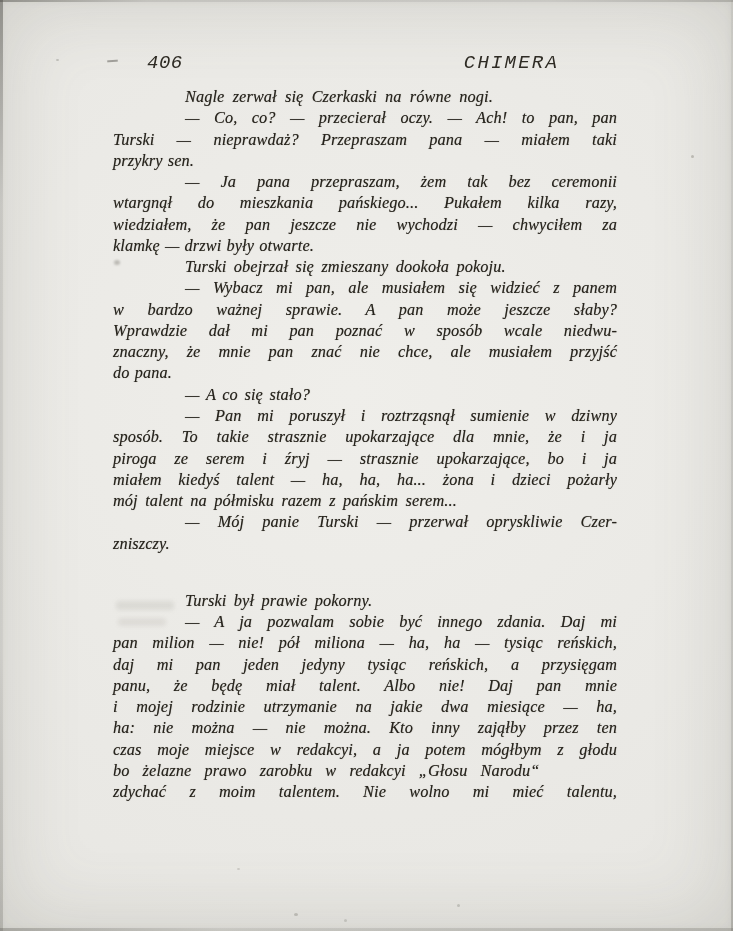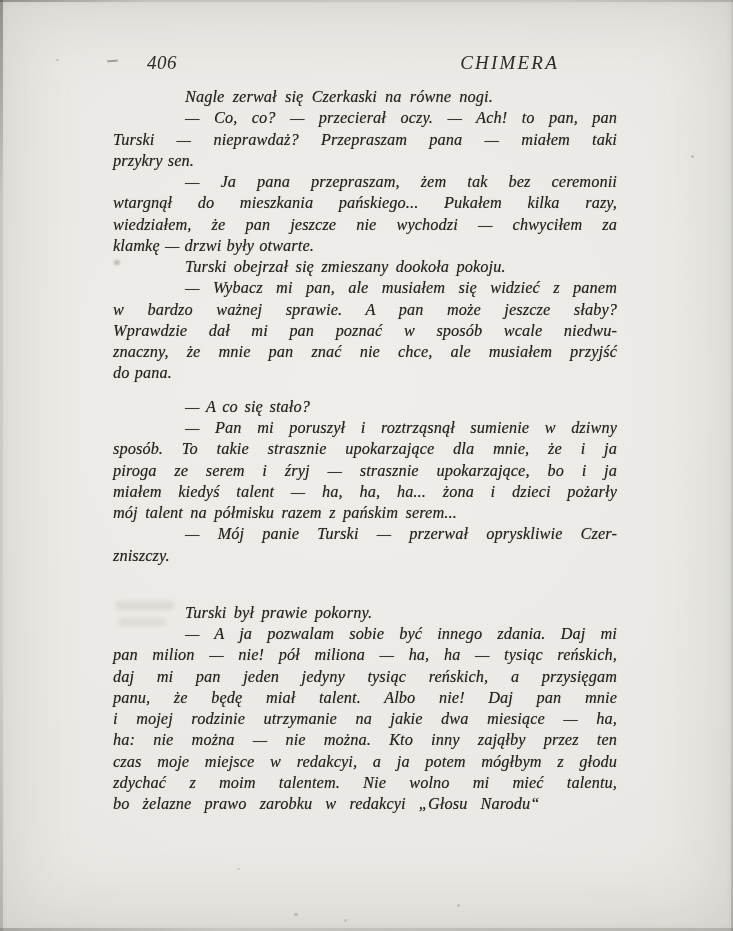--- a/index.html
+++ b/index.html
@@ -16,21 +16,21 @@
   .edge-top{position:absolute;left:0;top:0;width:100%;height:2px;
     background:linear-gradient(90deg,rgba(85,84,78,.5),rgba(120,118,110,.18) 20%,rgba(120,118,110,.12) 75%,rgba(100,98,92,.3));}
   .edge-left{position:absolute;left:0;top:0;width:3px;height:100%;
     background:linear-gradient(180deg,rgba(80,79,74,.5),rgba(120,119,112,.14) 22%,rgba(120,119,112,.08) 70%,rgba(105,104,98,.28));}
   .edge-right{position:absolute;right:0;top:0;width:2px;height:100%;
     background:linear-gradient(180deg,rgba(120,119,112,.10),rgba(120,119,112,.20) 80%,rgba(100,99,93,.3));}
   .edge-bottom{position:absolute;left:0;bottom:0;width:100%;height:3px;
     background:linear-gradient(90deg,rgba(95,94,88,.35),rgba(120,119,112,.14) 30%,rgba(110,109,102,.3));}
 
   .running-head{position:absolute;top:52px;left:0;width:667px;height:24px;
-    font-style:italic;color:#2e2b24;}
+    font-style:italic;color:#2e2b24;font-family:Liberation Mono, monospace;}
   .pagenum{position:absolute;left:147px;top:0;font-size:19px;letter-spacing:.5px;}
   .journal{position:absolute;right:108px;top:0;font-size:19px;letter-spacing:2.2px;}
 
   .textblock{
     position:absolute;left:113px;top:87px;width:504px;
     font-size:16.2px;color:#27241d;
     letter-spacing:.15px;word-spacing:.06em;
     text-shadow:.2px .2px .7px rgba(48,44,36,.55);
   }
   .para{margin:0;padding:0;font-style:italic;}
@@ -89,21 +89,21 @@
         <div class="line ind end" style="word-spacing: 0.2em;">Turski obejrzał się zmieszany dookoła pokoju.</div>
       </div>
       <div class="para">
         <div class="line ind">— Wybacz mi pan, ale musiałem się widzieć z panem</div>
         <div class="line">w bardzo ważnej sprawie.  A pan może jeszcze słaby?</div>
         <div class="line">Wprawdzie dał mi pan poznać w sposób wcale niedwu-</div>
         <div class="line">znaczny, że mnie pan znać nie chce, ale musiałem przyjść</div>
         <div class="line end">do pana.</div>
       </div>
       <div class="para">
-        <div class="line ind end" style="word-spacing: 0.15em; margin-top: 12px;">— A co się stało?</div>
+        <div class="line ind end" style="word-spacing: 0.15em;">— A co się stało?</div>
       </div>
       <div class="para">
         <div class="line ind">— Pan mi poruszył i roztrząsnął sumienie w dziwny</div>
         <div class="line">sposób.  To takie strasznie upokarzające dla mnie, że i ja</div>
         <div class="line">piroga ze serem i źryj — strasznie upokarzające, bo i ja</div>
         <div class="line">miałem kiedyś talent — ha, ha, ha... żona i dzieci pożarły</div>
         <div class="line end" style="word-spacing: 0.2em;">mój talent na półmisku razem z pańskim serem...</div>
       </div>
       <div class="para">
         <div class="line ind">— Mój panie Turski — przerwał opryskliwie Czer-</div>
@@ -113,22 +113,22 @@
         <div class="line ind end" style="word-spacing: 0.2em; margin-top: 36px;">Turski był prawie pokorny.</div>
       </div>
       <div class="para">
         <div class="line ind">— A ja pozwalam sobie być innego zdania.  Daj mi</div>
         <div class="line">pan milion — nie! pół miliona — ha, ha — tysiąc reńskich,</div>
         <div class="line">daj mi pan jeden jedyny tysiąc reńskich, a przysięgam</div>
         <div class="line">panu, że będę miał talent.  Albo nie!  Daj pan mnie</div>
         <div class="line">i mojej rodzinie utrzymanie na jakie dwa miesiące — ha,</div>
         <div class="line">ha: nie można — nie można.  Kto inny zająłby przez ten</div>
         <div class="line">czas moje miejsce w redakcyi, a ja potem mógłbym z głodu</div>
+        <div class="line end" style="word-spacing: 0.55em;">bo żelazne prawo zarobku w redakcyi „Głosu Narodu“</div>
         <div class="line">zdychać z moim talentem.  Nie wolno mi mieć talentu,</div>
-        <div class="line end" style="word-spacing: 0.55em;">bo żelazne prawo zarobku w redakcyi „Głosu Narodu“</div>
       </div>
     </div>
 
   <div class="artifact pencil-dash"></div>
   <div class="artifact dot-a"></div>
   <div class="artifact smudge-a"></div>
   <div class="artifact dot-b"></div>
   <div class="artifact ghost-1"></div>
   <div class="artifact ghost-2"></div>
   <div class="artifact dot-c"></div>

